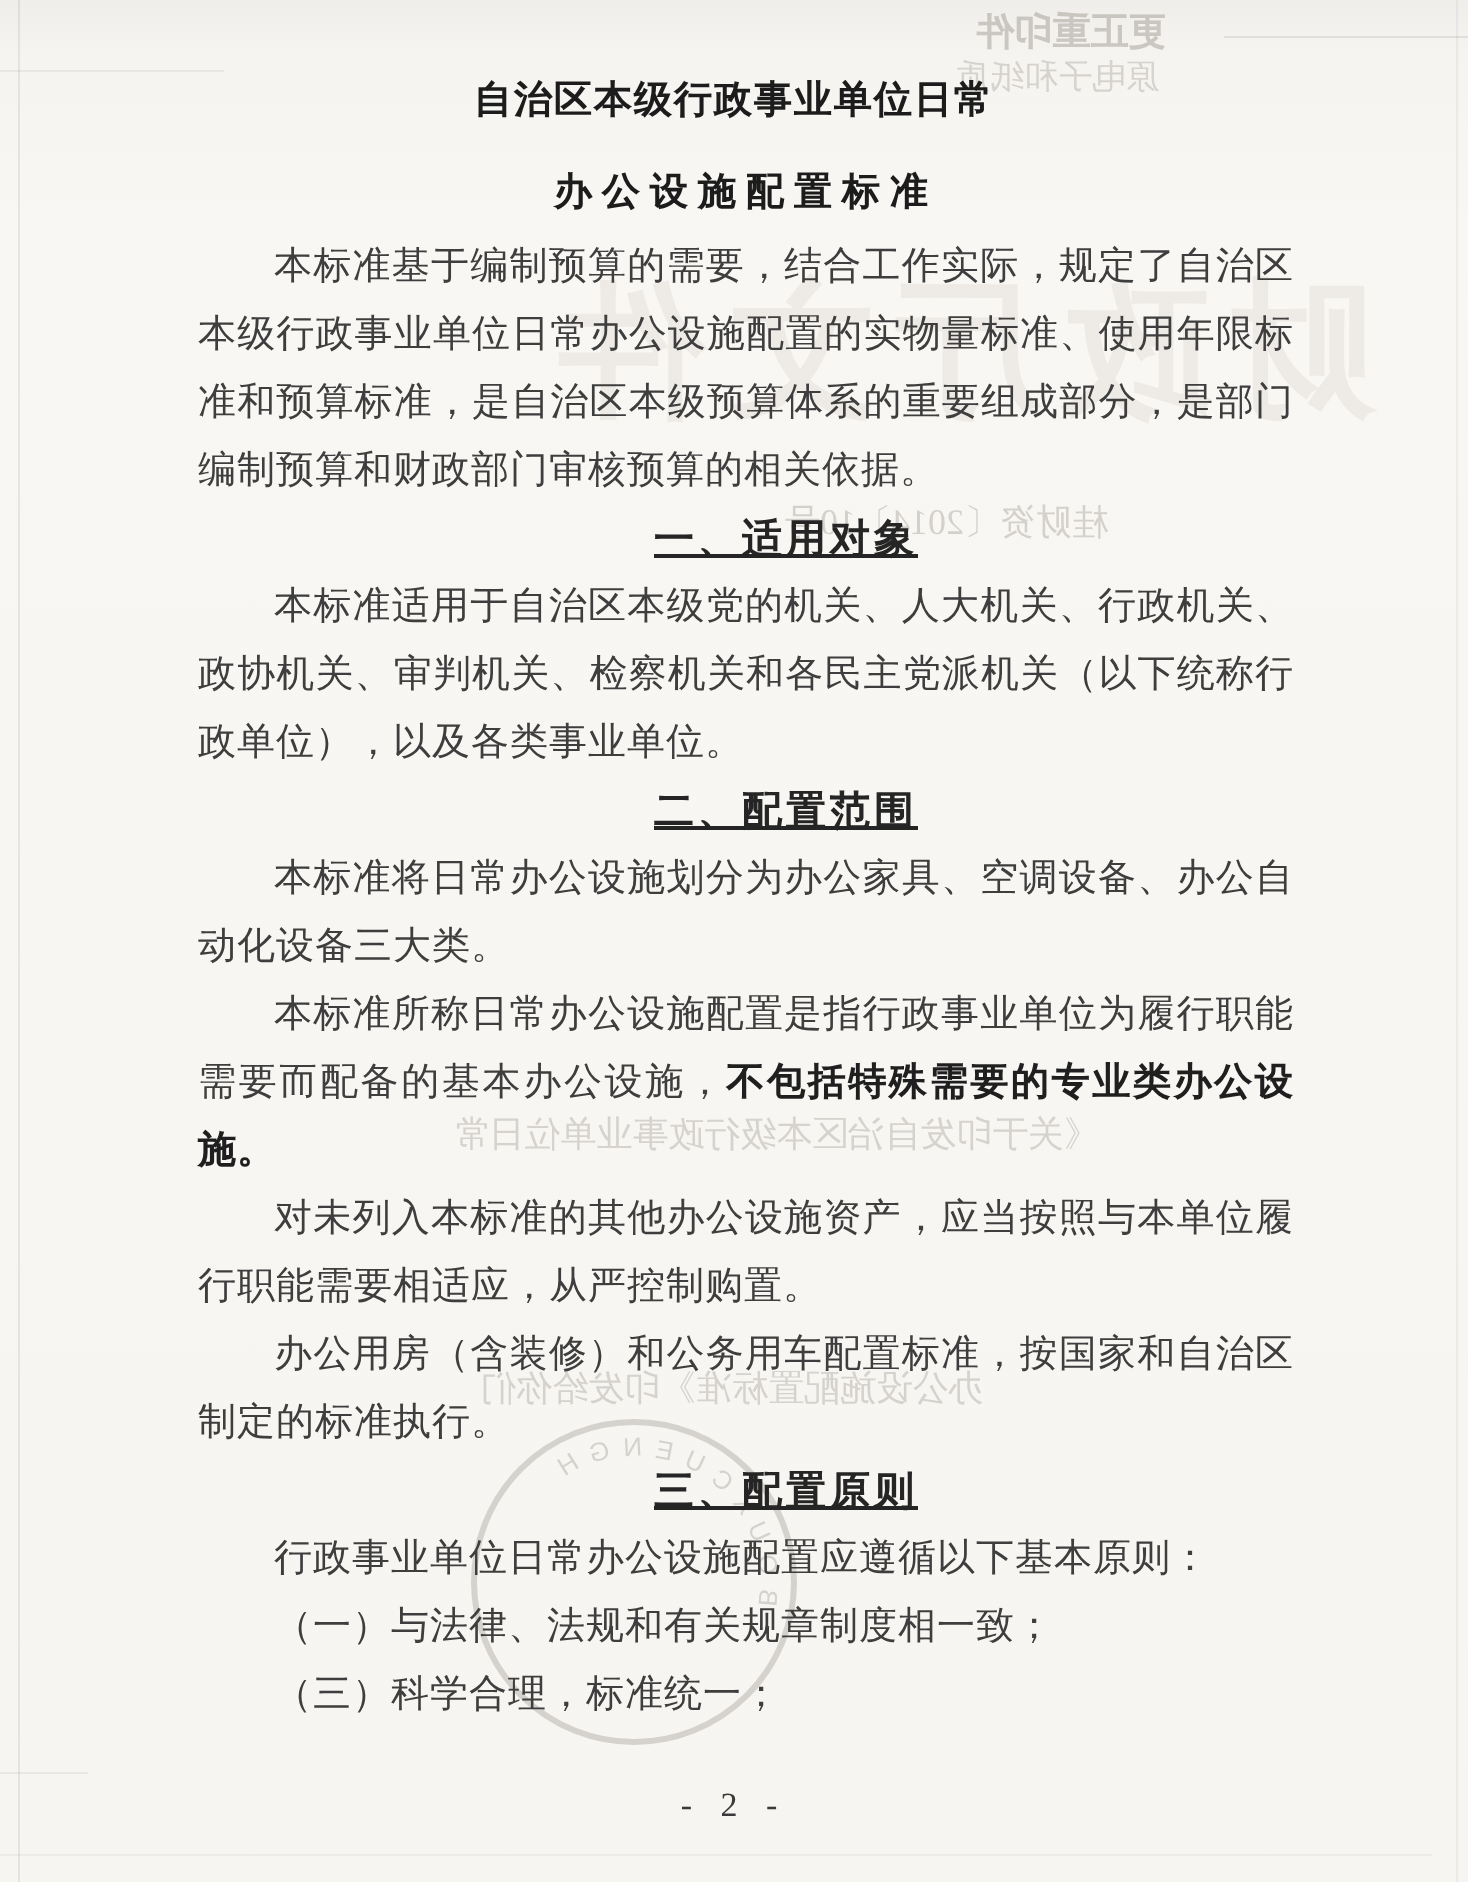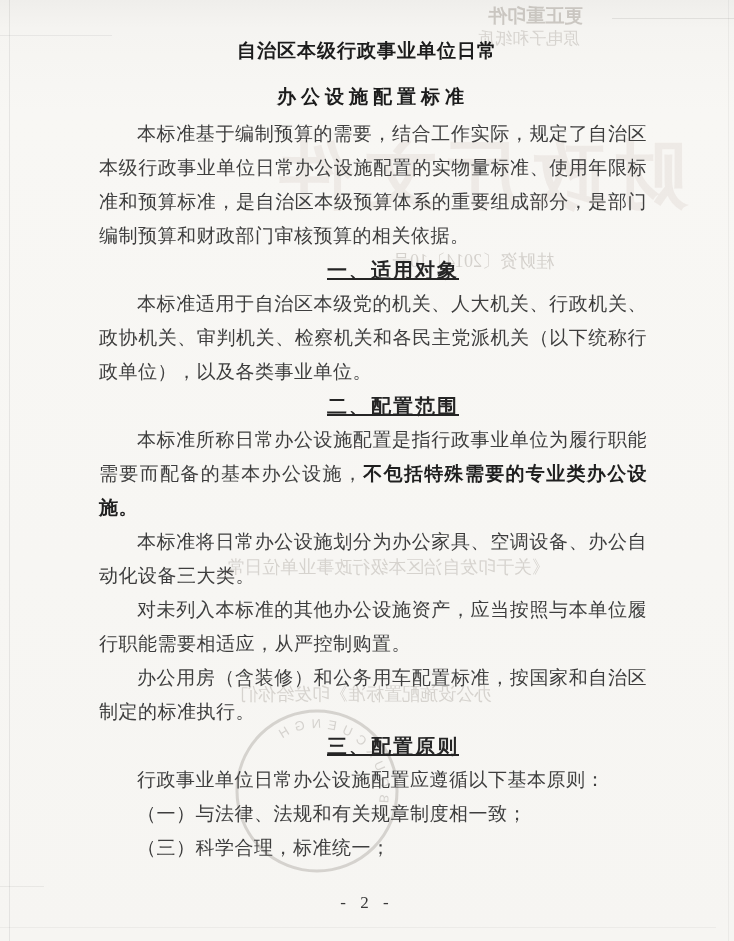--- a/index.html
+++ b/index.html
@@ -109,22 +109,22 @@
     <span class="t2">办公设施配置标准</span>
   </h1>
 
   <div class="content">
     <p>本标准基于编制预算的需要，结合工作实际，规定了自治区本级行政事业单位日常办公设施配置的实物量标准、使用年限标准和预算标准，是自治区本级预算体系的重要组成部分，是部门编制预算和财政部门审核预算的相关依据。</p>
 
     <h2>一、适用对象</h2>
     <p>本标准适用于自治区本级党的机关、人大机关、行政机关、政协机关、审判机关、检察机关和各民主党派机关（以下统称行政单位），以及各类事业单位。</p>
 
     <h2>二、配置范围</h2>
+    <p>本标准将日常办公设施划分为办公家具、空调设备、办公自动化设备三大类。</p>
     <p><span>本标准所称日常办公设施配置是指行政事业单位为履行职能需要而配备的基本办公设施，</span><strong>不包括特殊需要的专业类办公设施。</strong></p>
-    <p>本标准将日常办公设施划分为办公家具、空调设备、办公自动化设备三大类。</p>
     <p>对未列入本标准的其他办公设施资产，应当按照与本单位履行职能需要相适应，从严控制购置。</p>
     <p>办公用房（含装修）和公务用车配置标准，按国家和自治区制定的标准执行。</p>
 
     <h2>三、配置原则</h2>
     <p>行政事业单位日常办公设施配置应遵循以下基本原则：</p>
     <p>（一）与法律、法规和有关规章制度相一致；</p>
     <p>（三）科学合理，标准统一；</p>
   </div>
 
   <div class="page-number">- 2 -</div>

